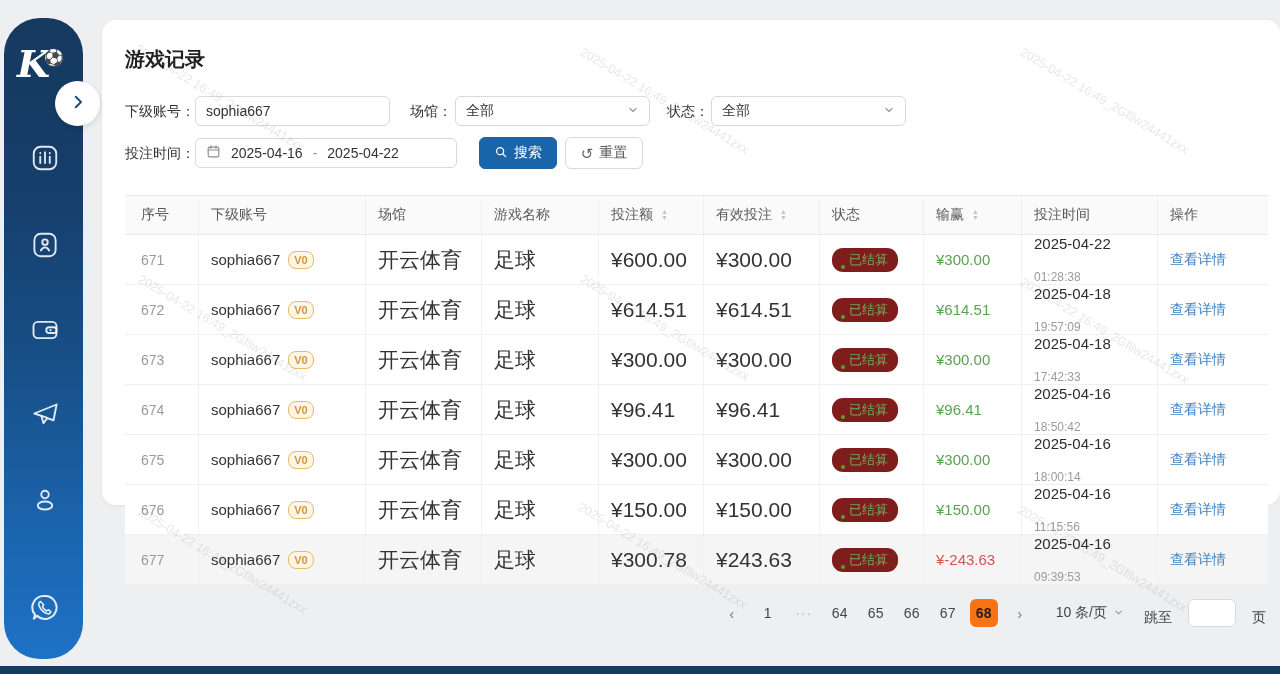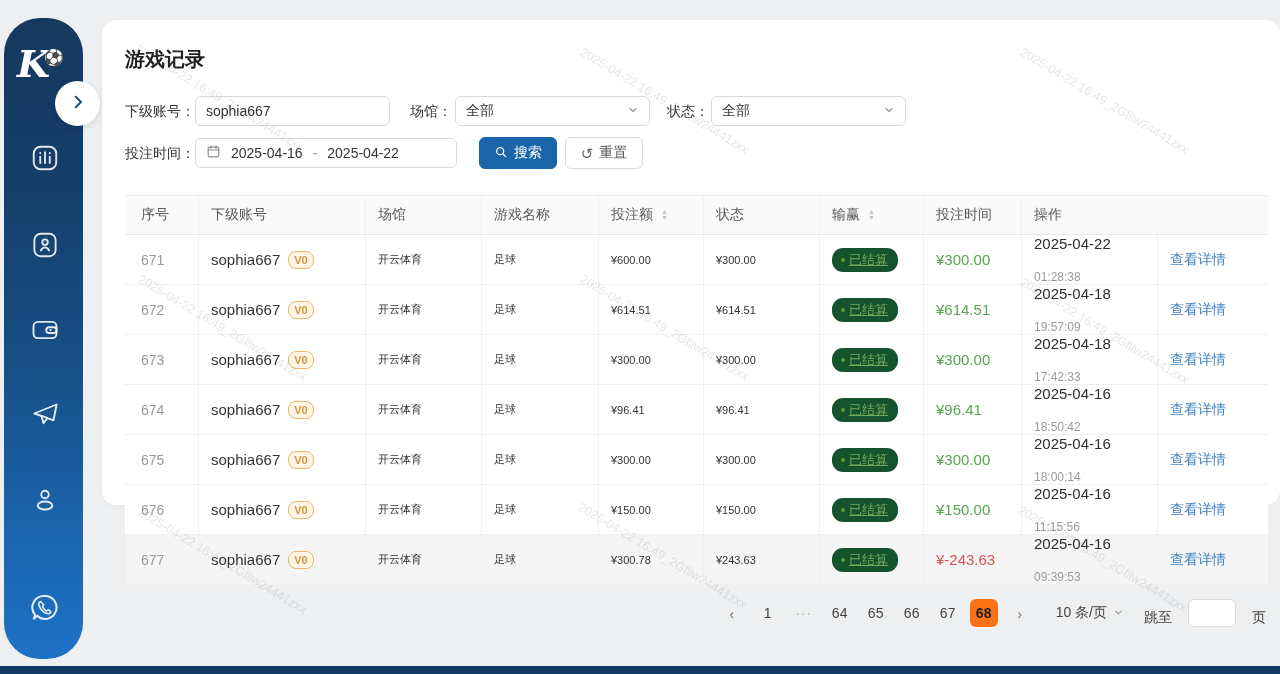--- a/index.html
+++ b/index.html
@@ -66,24 +66,24 @@
   .cell{ padding:0 12px; height:100%; display:flex; align-items:center; border-right:1px solid #f1f1f1; overflow:hidden; }
   .cell:last-child{ border-right:none; }
   .cell.c-no{ padding-left:16px; color:#999; font-size:14px; }
   .th{ font-size:14px; color:#595959; gap:8px; }
   .sorter{ display:flex; flex-direction:column; color:#c4c4c4; font-size:7px; line-height:6px; cursor:pointer; }
   .acct{ font-size:15px; color:#333; margin-right:8px; }
   .vbadge{
     display:inline-block; border:1px solid #e9b965; background:#fdf6e7; color:#d3963c;
     border-radius:8px; font-size:11px; font-weight:bold; padding:0 5px; height:18px; line-height:16px;
   }
-  .amount{ font-size:11px; color:#333; }
+  .amount{ font-size:21px; color:#333; }
   .pill{
-    display:inline-flex; align-items:center; gap:4px; background:#14532d; border-radius:11px;
-    padding:3px 10px 3px 9px; color:#74aa58; font-size:13px;text-decoration:underline;
+    display:inline-flex; align-items:flex-end; gap:4px; background:#7f1d1d; border-radius:11px;
+    padding:3px 10px 3px 9px; color:#74aa58; font-size:13px;
   }
   .pill .dot{ width:4px; height:4px; border-radius:50%; background:#52a234; }
   .win.pos{ color:#56a54e; font-size:15px; }
   .win.neg{ color:#d75252; font-size:15px; }
   .dt .d{ font-size:15px; color:#2d2d2d; }
   .dt .t{ font-size:12px; color:#9b9b9b; margin-top:18px; }
   .dt{ display:flex; flex-direction:column; justify-content:center; }
   .link{ color:#3f83c3; font-size:14px; text-decoration:none; cursor:pointer; }
   
   .pagination{
@@ -232,20 +232,27 @@
           <span>下级账号</span>
         </div>
         <div class="cell th">
           <span>场馆</span>
         </div>
         <div class="cell th">
           <span>游戏名称</span>
         </div>
         <div class="cell th">
           <span>投注额</span>
+          <span class="sorter">
+            <span>▲</span>
+            <span>▼</span>
+          </span>
+        </div>
+        <div class="cell th">
+          <span>有效投注</span>
           <span class="sorter">
             <span>▲</span>
             <span>▼</span>
           </span>
         </div>
         <div class="cell th">
           <span>状态</span>
         </div>
         <div class="cell th">
           <span>输赢</span>

